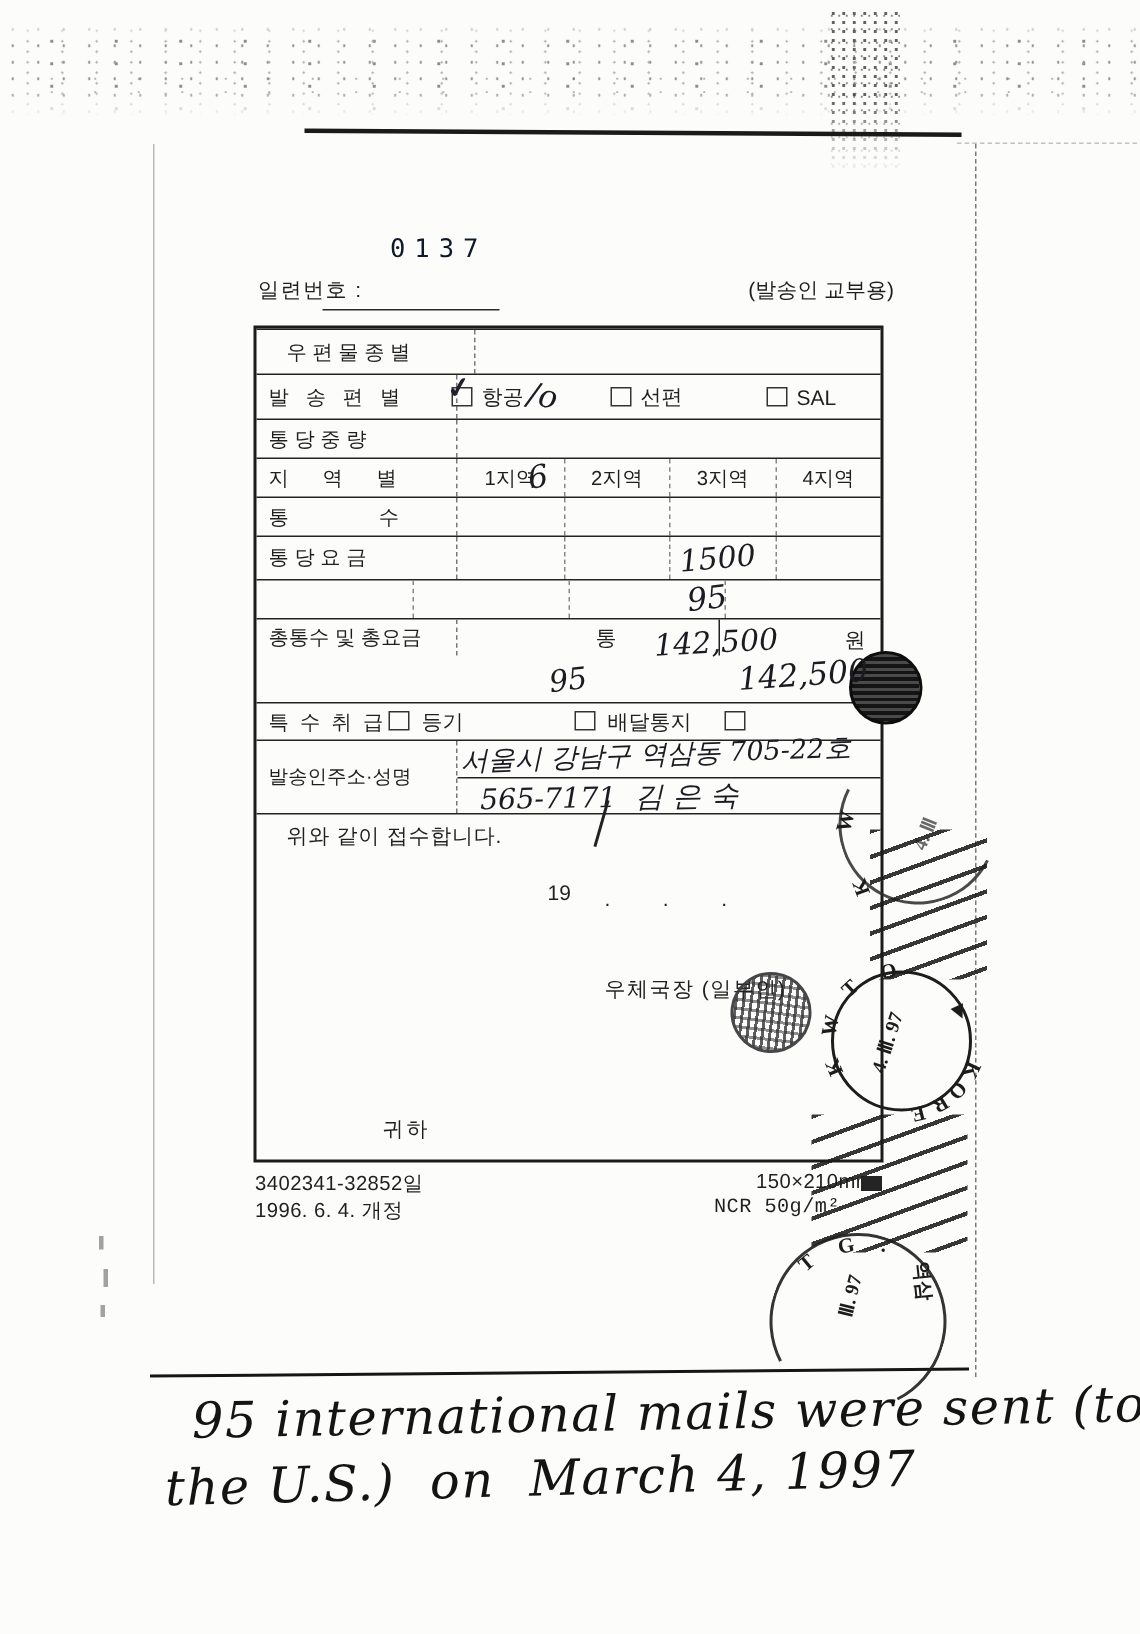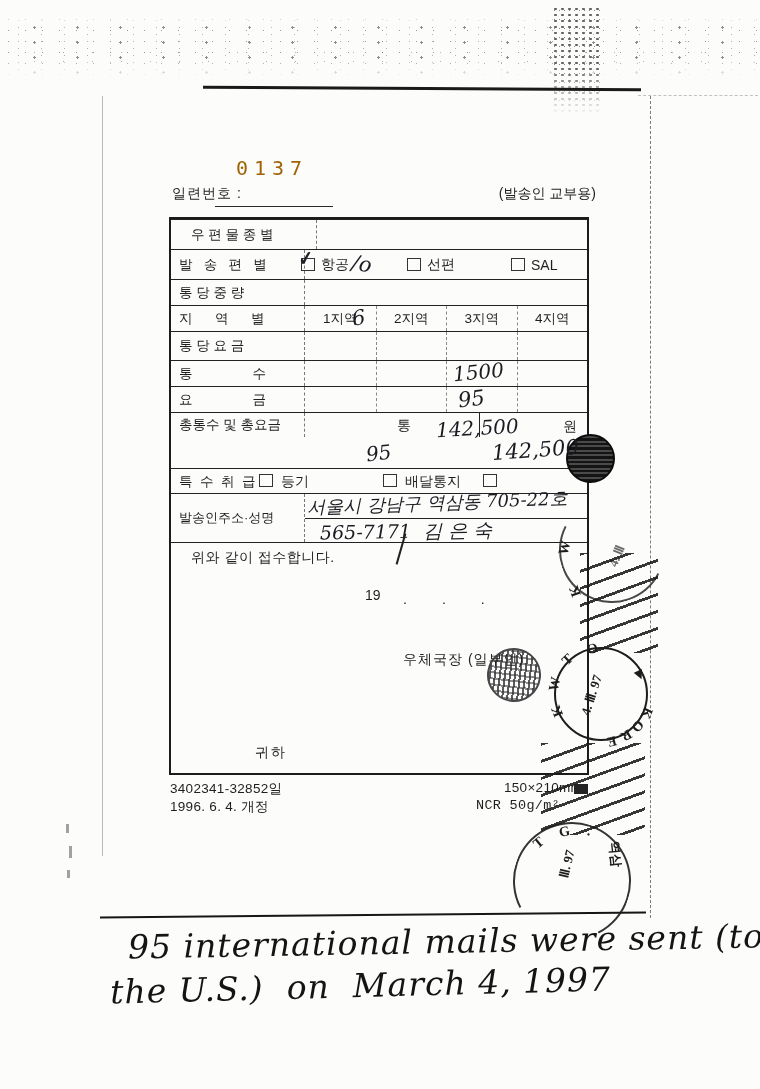--- a/index.html
+++ b/index.html
@@ -24,22 +24,22 @@
   .noise-row2{left:20px;top:48px;width:700px;height:14px;opacity:.4;
     background-image:radial-gradient(circle,#444 .8px,transparent .9px);background-size:29px 9px;}
   
   .top-edge{left:203px;top:87px;width:438px;border-top:3px solid #1a1a1a;transform:rotate(.35deg);}
   .top-edge-faint{left:638px;top:95px;width:120px;border-top:1px dashed #9a9a9a;opacity:.6;}
   .left-edge{left:102px;top:96px;width:0;height:760px;border-left:1.2px solid #b9b9b6;}
   .right-edge{left:650px;top:96px;width:0;height:822px;border-left:1.6px dashed #4f4f4f;opacity:.75;}
   .bottom-edge{left:100px;top:914px;width:546px;border-top:2.5px solid #161616;transform:rotate(-.5deg);}
   .left-dash{width:2.5px;background:#555;opacity:.55;}
   
-  .stamp-number{left:236px;top:156px;font-family:"DejaVu Sans Mono",monospace;font-size:20px;
-    letter-spacing:6px;color:#a16207;}
+  .stamp-number{left:260px;top:156px;font-family:"DejaVu Sans Mono",monospace;font-size:17px;
+    letter-spacing:6px;color:#0f172a;}
   .serial-label{left:172px;top:185px;font-size:14px;letter-spacing:1px;}
   .serial-underline{left:215px;top:206px;width:118px;border-top:1.6px solid #2a2a2a;}
   .copy-note{left:478px;top:185px;width:118px;font-size:14px;text-align:right;}
   
   .form-table{left:169px;top:217px;width:420px;height:558px;border:2px solid #1c1c1c;
     display:flex;flex-direction:column;box-sizing:border-box;}
   .row{display:flex;border-top:1.5px solid #222;box-sizing:border-box;position:relative;flex:0 0 auto;}
   .row.first{border-top:none;}
   .title-row{height:38px;align-items:center;justify-content:center;}
   .title-row span{font-size:19px;font-weight:700;letter-spacing:1.5px;}
@@ -142,42 +142,41 @@
   <div class="row" style="height:26px;">
     <div class="lab">지      역      별</div>
     <div class="rgrid">
       <div class="rcell">1지역</div>
       <div class="rcell">2지역</div>
       <div class="rcell">3지역</div>
       <div class="rcell">4지역</div>
     </div>
   </div>
 
+  <div class="row" style="height:26px;">
+    <div class="lab">통                수</div>
+    <div class="rgrid">
+      <div class="rcell"></div>
+      <div class="rcell"></div>
+      <div class="rcell"></div>
+      <div class="rcell"></div>
+    </div>
+  </div>
+
   <div class="row" style="height:29px;">
     <div class="lab">통 당 요 금</div>
     <div class="rgrid">
       <div class="rcell"></div>
       <div class="rcell"></div>
       <div class="rcell"></div>
       <div class="rcell"></div>
     </div>
   </div>
 
   <div class="row" style="height:26px;">
-    <div class="lab">통                수</div>
-    <div class="rgrid">
-      <div class="rcell"></div>
-      <div class="rcell"></div>
-      <div class="rcell"></div>
-      <div class="rcell"></div>
-    </div>
-  </div>
-
-  <div class="row" style="height:26px;">
-    <div class="lab">요                금</div>
     <div class="rgrid">
       <div class="rcell"></div>
       <div class="rcell"></div>
       <div class="rcell"></div>
       <div class="rcell"></div>
     </div>
   </div>
 
   <div class="row" style="height:25px;">
     <div class="lab">총통수 및 총요금</div>

